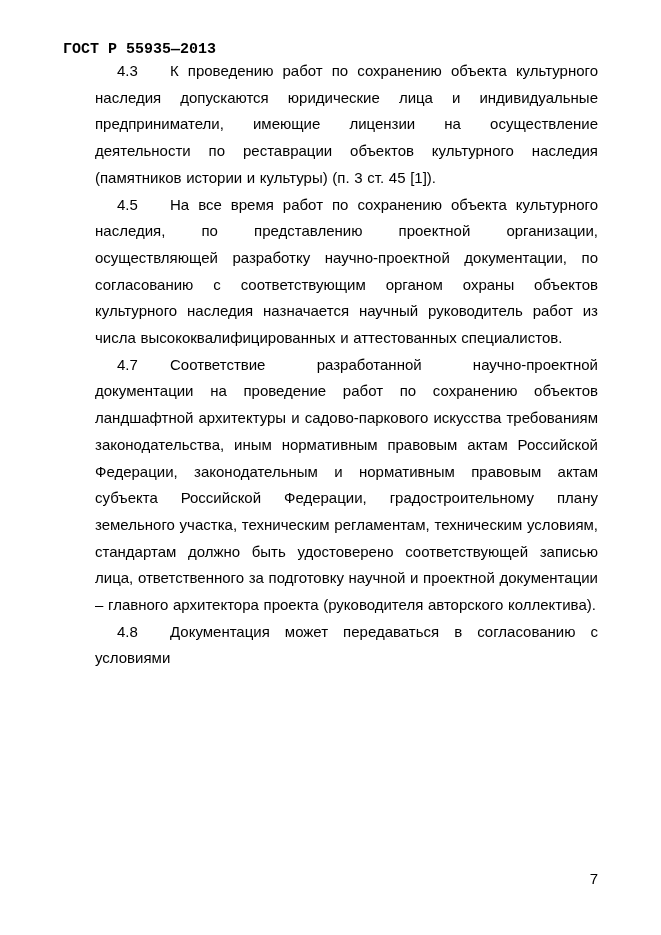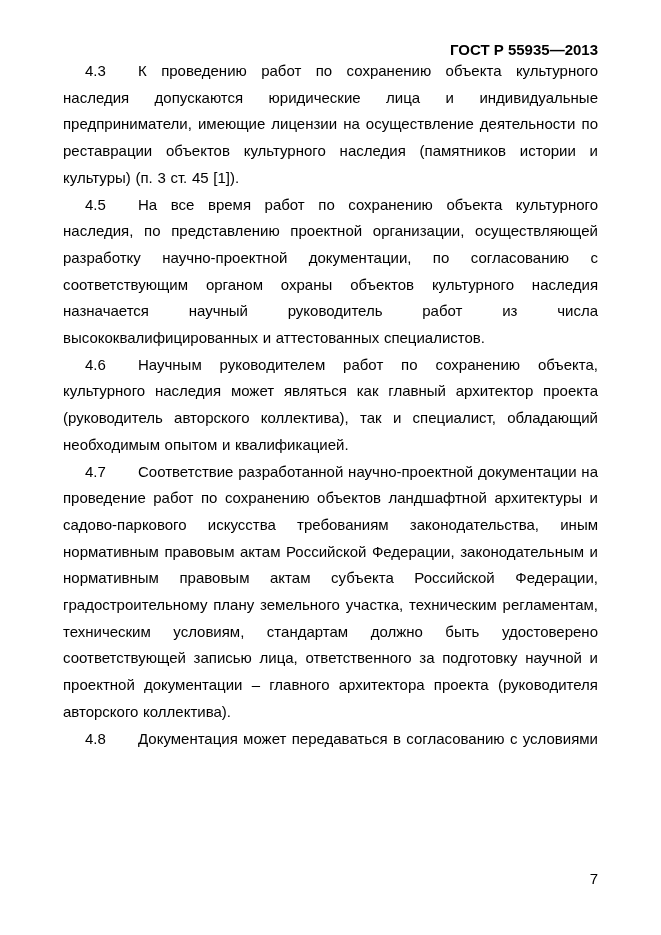--- a/index.html
+++ b/index.html
@@ -19,32 +19,33 @@
   .content {
     position: absolute;
     left: 63px;
     right: 63px;
     top: 41px;
   }
   .doc-header {
     font-size: 15px;
     font-weight: bold;
     line-height: 17px;
-    text-align: right;
     white-space: nowrap;
+    font-family: Liberation Mono, monospace;
   }
   .para {
     margin: 0;
     font-size: 15px;
     line-height: 26.7px;
     text-align: justify;
     word-spacing: 0.5px;
   }
   .para.indent {
     text-indent: 22px;
+    margin-left: 32px;
   }
   .pnum {
     display: inline-block;
     width: 53px;
     text-indent: 0;
   }
   .justify-last {
     text-align-last: justify;
   }
   .page-number {
@@ -62,21 +63,20 @@
   <div class="content">
 
     <div class="doc-header">ГОСТ Р 55935—2013</div>
 
 
     <p class="para indent"><span class="pnum">4.3</span><span>К проведению работ по сохранению объекта культурного наследия допускаются юридические лица и индивидуальные предприниматели, имеющие лицензии на осуществление деятельности по реставрации объектов культурного наследия (памятников истории и культуры) (п. 3 ст. 45 [1]).</span></p>
 
 
     <p class="para indent"><span class="pnum">4.5</span><span>На все время работ по сохранению объекта культурного наследия, по представлению проектной организации, осуществляющей разработку научно-проектной документации, по согласованию с соответствующим органом охраны объектов культурного наследия назначается научный руководитель работ из числа высококвалифицированных и аттестованных специалистов.</span></p>
 
-    <p class="para indent"><span class="pnum">4.6</span><span>Научным руководителем работ по сохранению объекта, культурного наследия может являться как главный архитектор проекта (руководитель авторского коллектива), так и специалист, обладающий необходимым опытом и квалификацией.</span></p>
 
     <p class="para indent"><span class="pnum">4.7</span><span>Соответствие разработанной научно-проектной документации на проведение работ по сохранению объектов ландшафтной архитектуры и садово-паркового искусства требованиям законодательства, иным нормативным правовым актам Российской Федерации, законодательным и нормативным правовым актам субъекта Российской Федерации, градостроительному плану земельного участка, техническим регламентам, техническим условиям, стандартам должно быть удостоверено соответствующей записью лица, ответственного за подготовку научной и проектной документации – главного архитектора проекта (руководителя авторского коллектива).</span></p>
 
     <p class="para indent justify-last"><span class="pnum">4.8</span><span>Документация может передаваться в согласованию с условиями</span></p>
 
   </div>
 
   <div class="page-number">7</div>
 </div>
 

